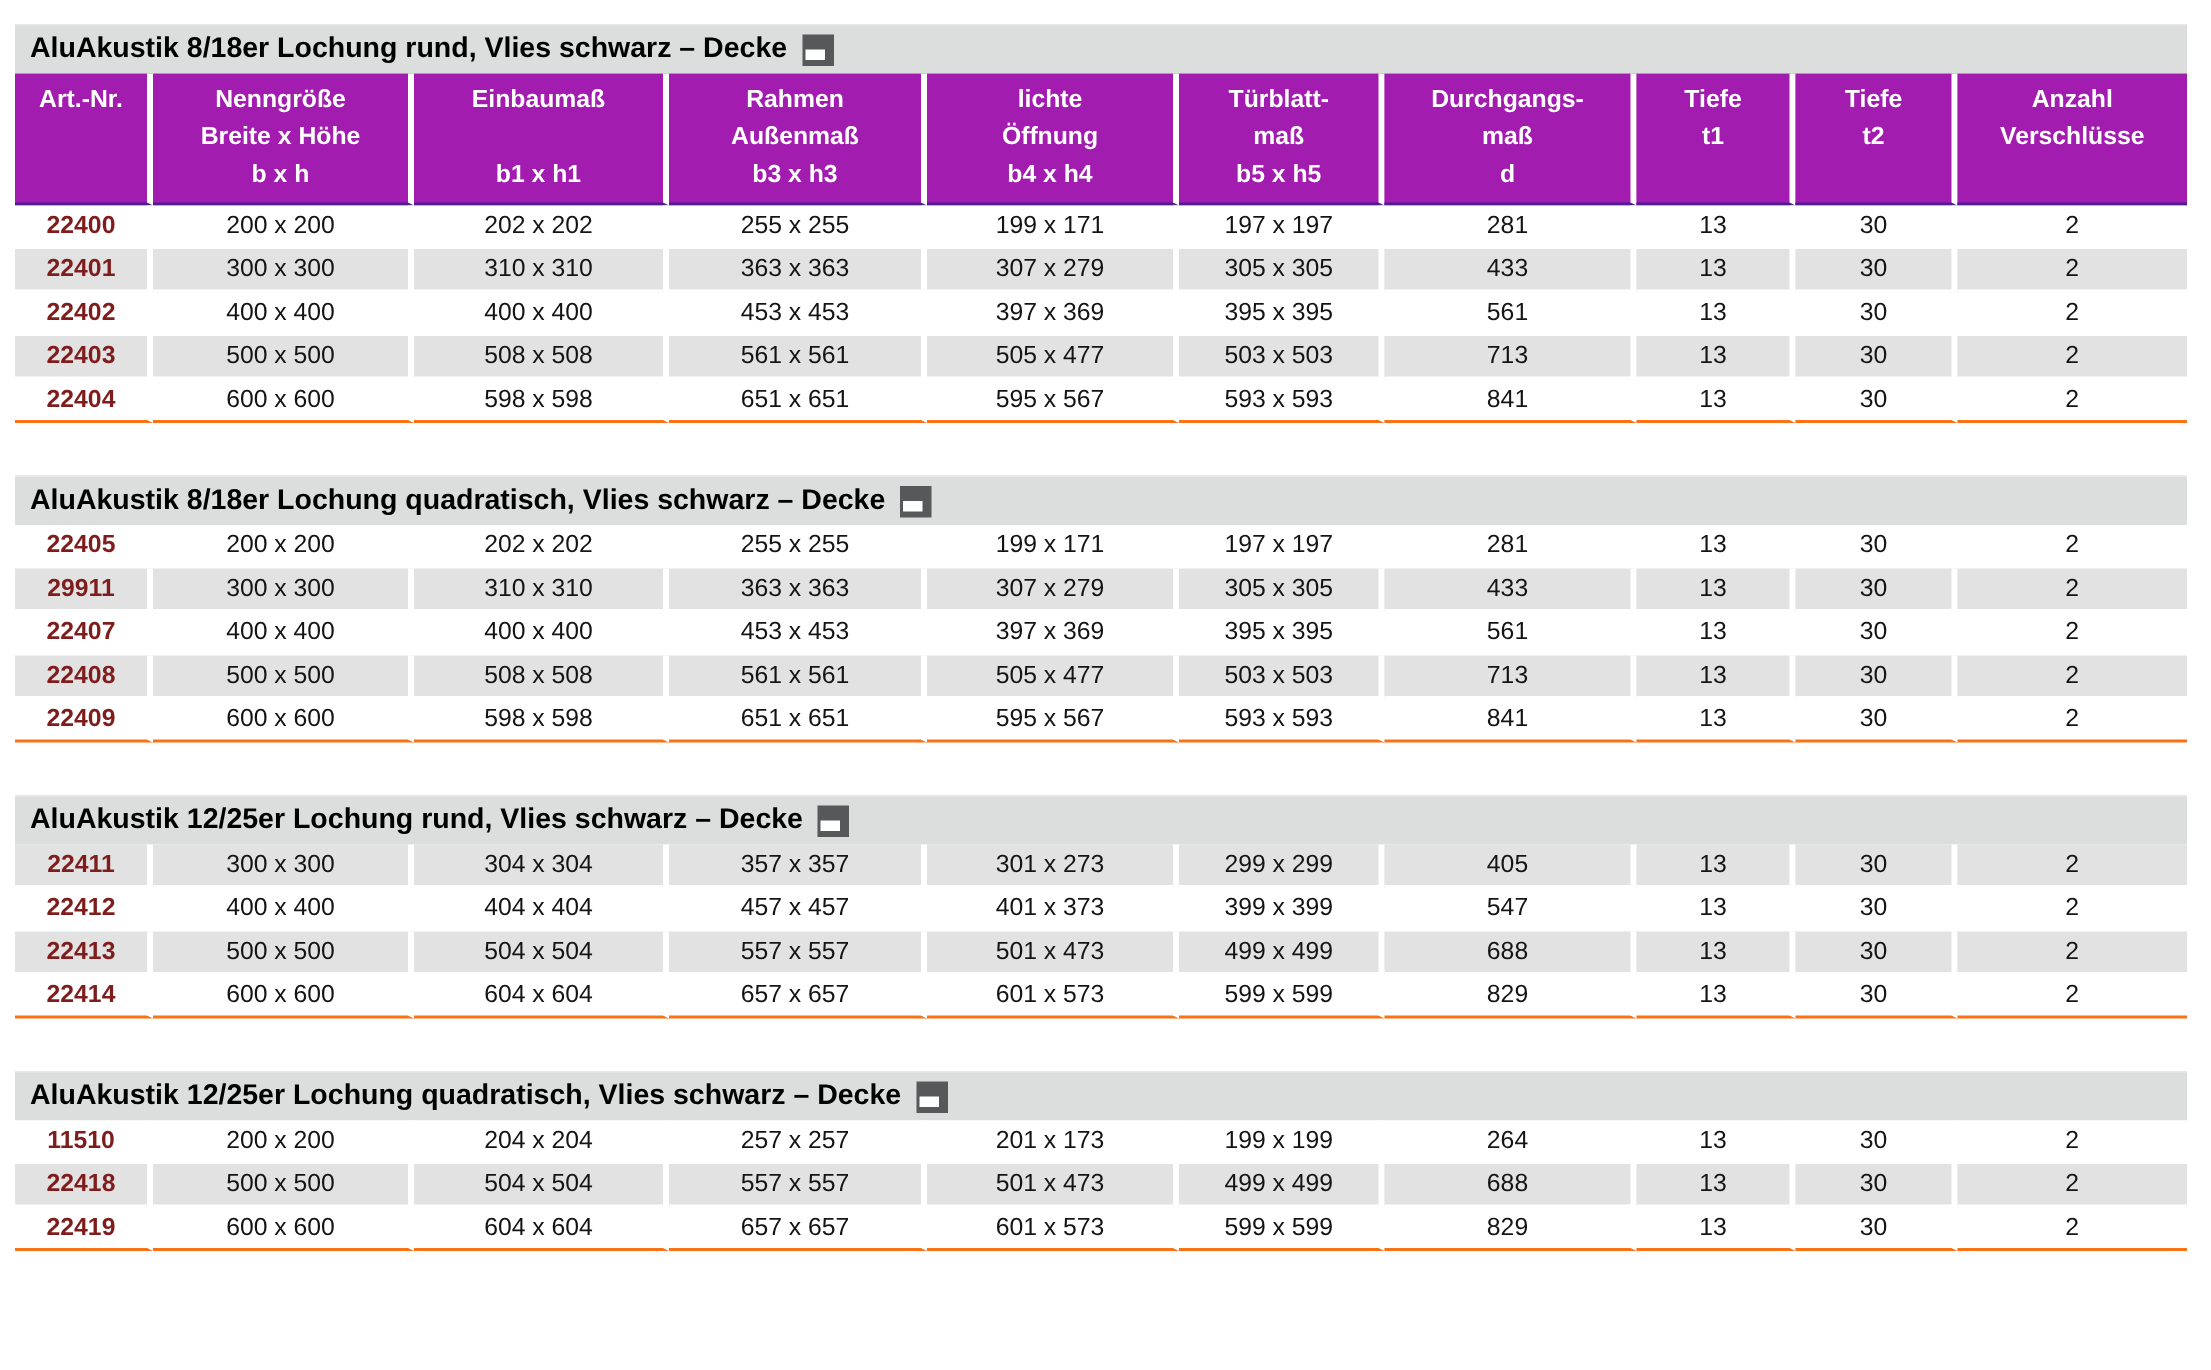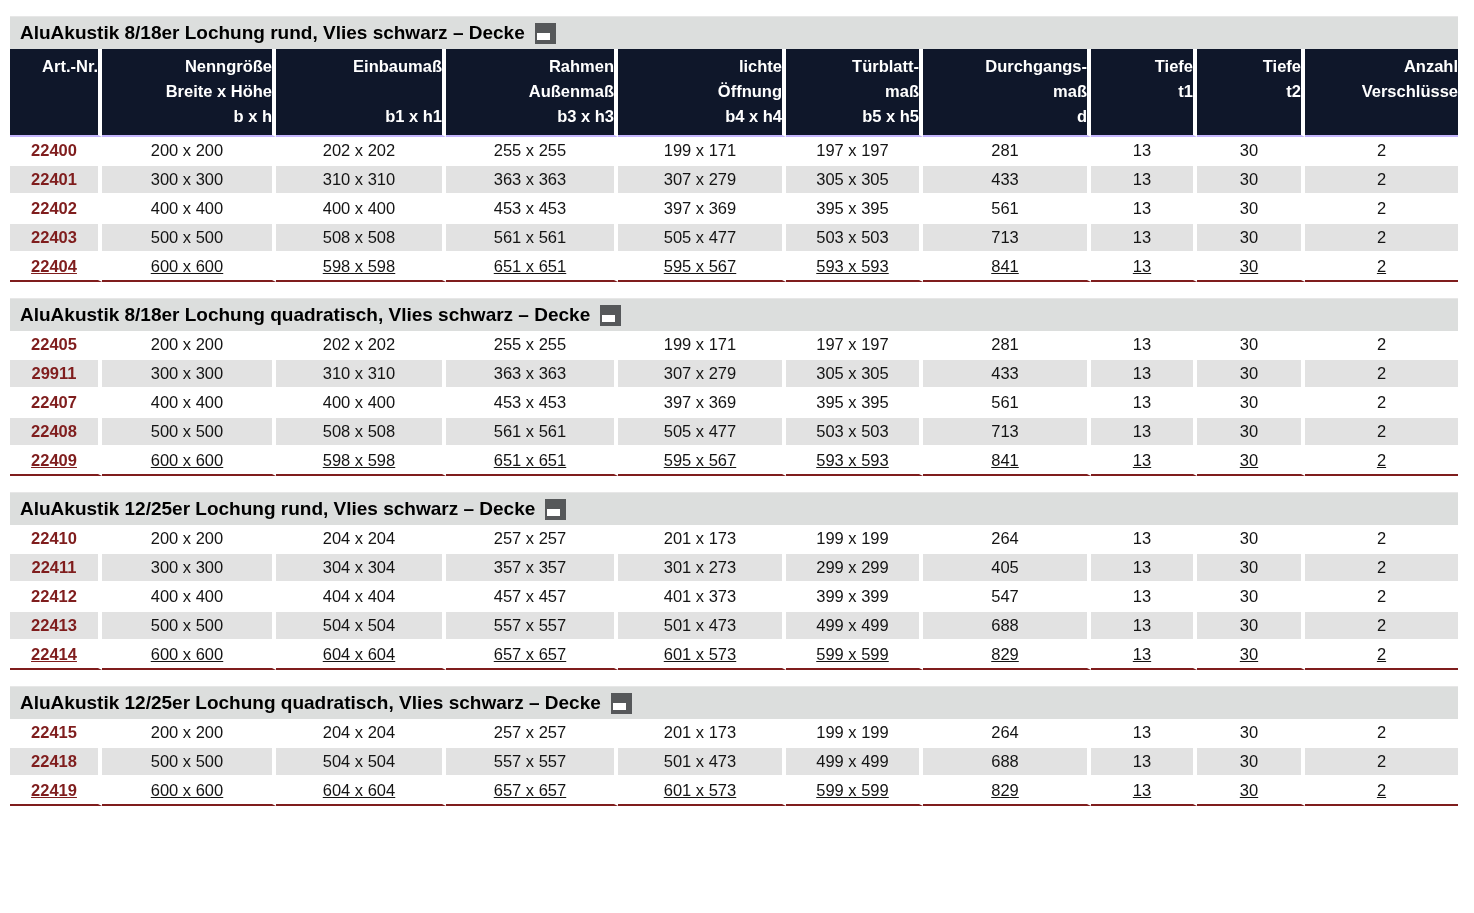--- a/index.html
+++ b/index.html
@@ -1,34 +1,34 @@
 <!DOCTYPE html>
 <html><head>
 <meta charset="utf-8">
 <style>
   html,body{margin:0;padding:0;background:#ffffff;font-family:"Liberation Sans",sans-serif;}
   .page{width:1448px;margin:16px 0 0 10px;}
-  .section{margin-bottom:16px;}
+  .section{margin-bottom:35px;}
   .section-title-bar{height:33px;background:#dcdedd;display:flex;align-items:center;
     padding-left:10px;box-sizing:border-box;border-top:1px solid #e7e7e7;}
   .section-title{font-size:19px;font-weight:bold;color:#000;white-space:nowrap;}
   .ceiling-icon{width:21px;height:21px;background:#56585a;display:inline-block;
     position:relative;margin-left:10px;flex:0 0 auto;}
   .ceiling-icon .panel{position:absolute;left:2px;bottom:4px;width:13px;height:7px;background:#ffffff;}
   table{border-collapse:separate;border-spacing:0;table-layout:fixed;width:1448px;}
   th,td{box-sizing:border-box;text-align:center;overflow:hidden;padding:0;}
-  th{background:#0f172a;color:#ffffff;font-size:16.5px;font-weight:bold;vertical-align:top;
-    padding:5px 0 6px 0;border-right:4px solid #ffffff;border-bottom:2px solid #c4b5fd;text-align:right;}
+  th{background:#a21caf;color:#ffffff;font-size:16.5px;font-weight:bold;vertical-align:top;
+    padding:5px 0 6px 0;border-right:4px solid #ffffff;border-bottom:2px solid #4c1d95;}
   th:last-child{border-right:none;}
   th .hl{line-height:25px;height:25px;white-space:nowrap;}
   td{font-size:16.5px;color:#141414;height:27px;line-height:27px;
     border-right:4px solid #ffffff;border-bottom:2px solid #ffffff;background:#ffffff;white-space:nowrap;}
   td:last-child{border-right:none;}
   tr.alt td{background:#e2e2e2;}
-  tr.last td{border-bottom:2px solid #7f1d1d;text-decoration:underline;}
+  tr.last td{border-bottom:2px solid #f97316;}
   td.artnr{font-weight:bold;color:#7f1d1d;}
 </style>
 </head>
 <body>
 
 <div class="page">
     <div class="section">
       <div class="section-title-bar">
         <span class="section-title">AluAkustik 8/18er Lochung rund, Vlies schwarz – Decke</span>
         <span class="ceiling-icon">
@@ -264,32 +264,20 @@
           <col style="width: 170px;">
           <col style="width: 172px;">
           <col style="width: 168px;">
           <col style="width: 137px;">
           <col style="width: 168px;">
           <col style="width: 106px;">
           <col style="width: 108px;">
           <col style="width: 153px;">
         </colgroup>
         <tbody>
-          <tr>
-            <td class="artnr">22410</td>
-            <td>200 x 200</td>
-            <td>204 x 204</td>
-            <td>257 x 257</td>
-            <td>201 x 173</td>
-            <td>199 x 199</td>
-            <td>264</td>
-            <td>13</td>
-            <td>30</td>
-            <td>2</td>
-          </tr>
           <tr class="alt">
             <td class="artnr">22411</td>
             <td>300 x 300</td>
             <td>304 x 304</td>
             <td>357 x 357</td>
             <td>301 x 273</td>
             <td>299 x 299</td>
             <td>405</td>
             <td>13</td>
             <td>30</td>
@@ -349,21 +337,21 @@
           <col style="width: 172px;">
           <col style="width: 168px;">
           <col style="width: 137px;">
           <col style="width: 168px;">
           <col style="width: 106px;">
           <col style="width: 108px;">
           <col style="width: 153px;">
         </colgroup>
         <tbody>
           <tr>
-            <td class="artnr">22415</td>
+            <td class="artnr">11510</td>
             <td>200 x 200</td>
             <td>204 x 204</td>
             <td>257 x 257</td>
             <td>201 x 173</td>
             <td>199 x 199</td>
             <td>264</td>
             <td>13</td>
             <td>30</td>
             <td>2</td>
           </tr>

